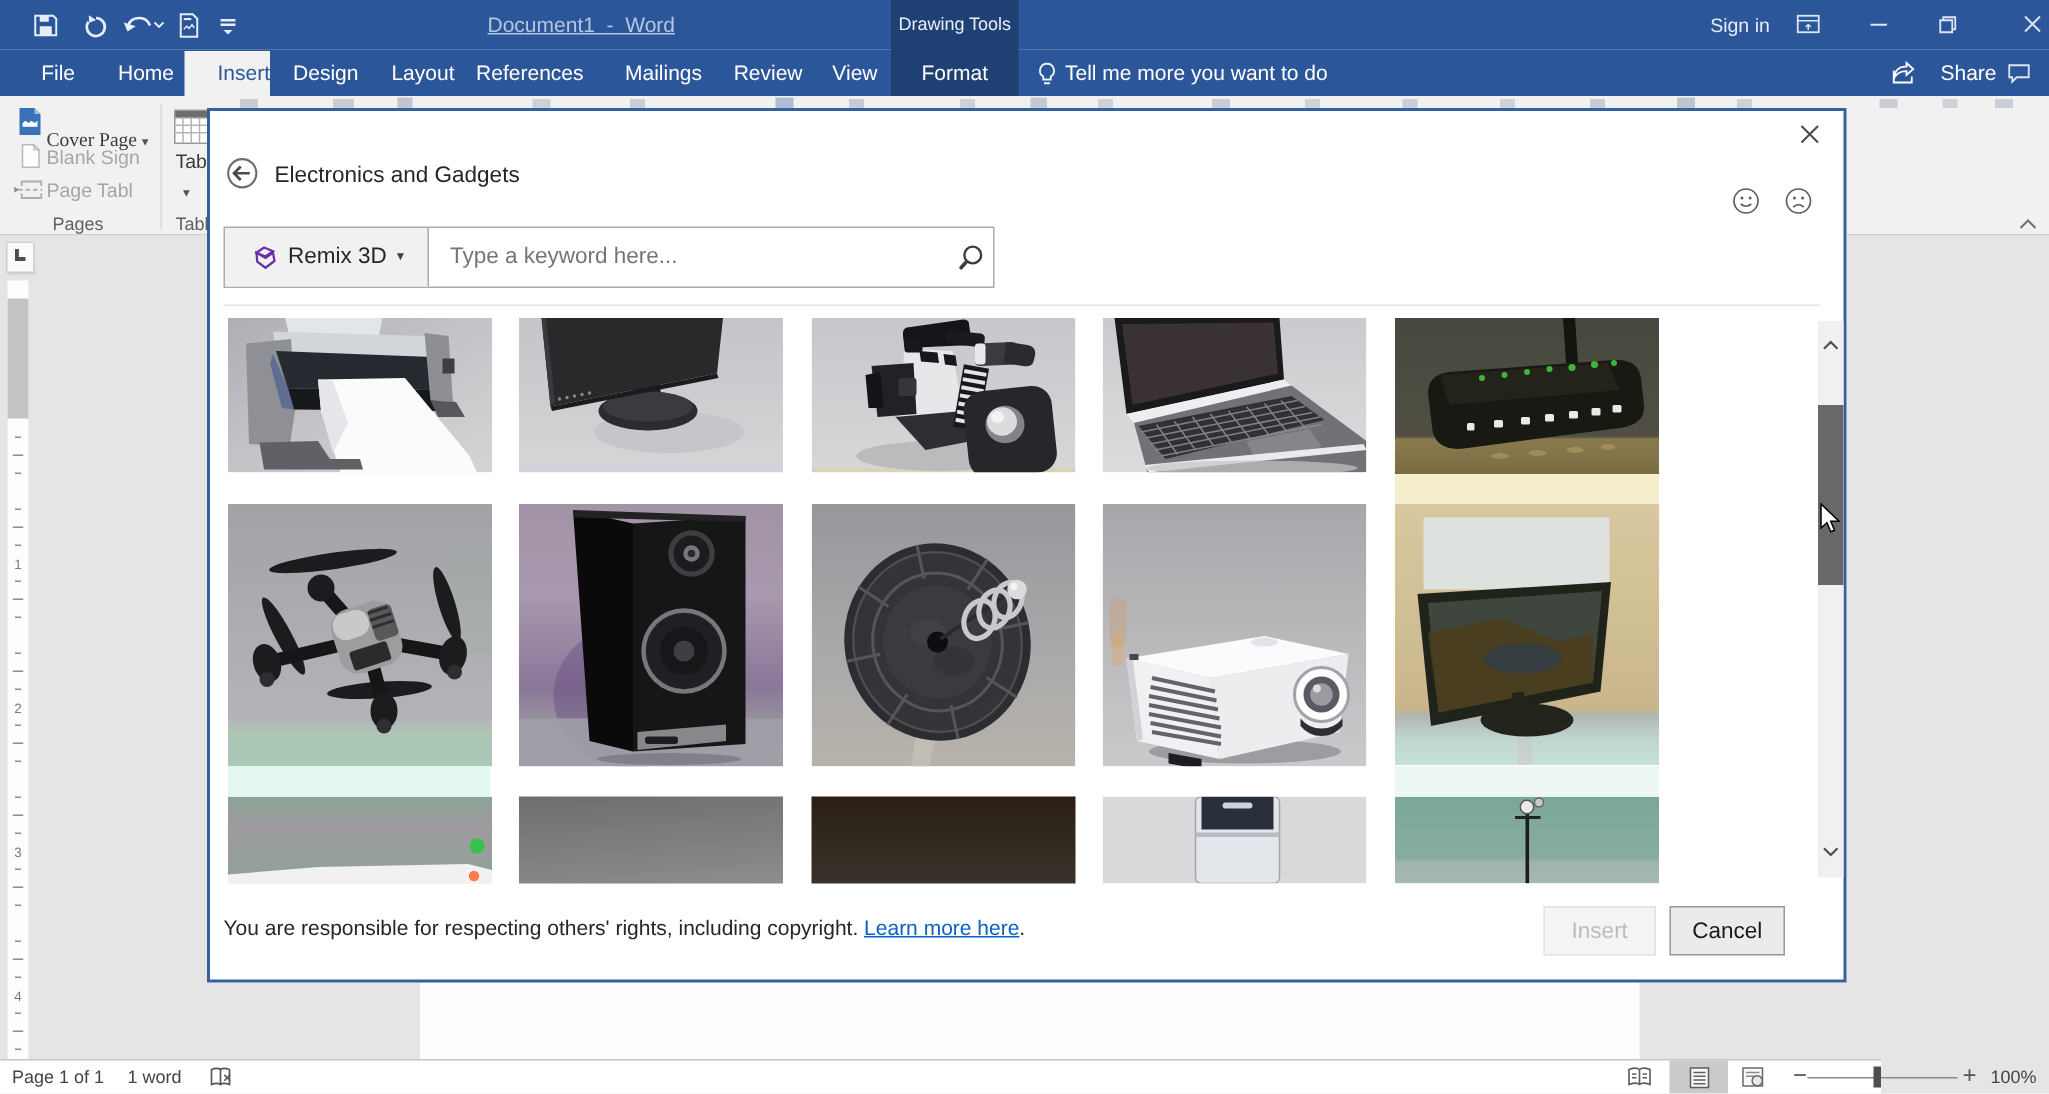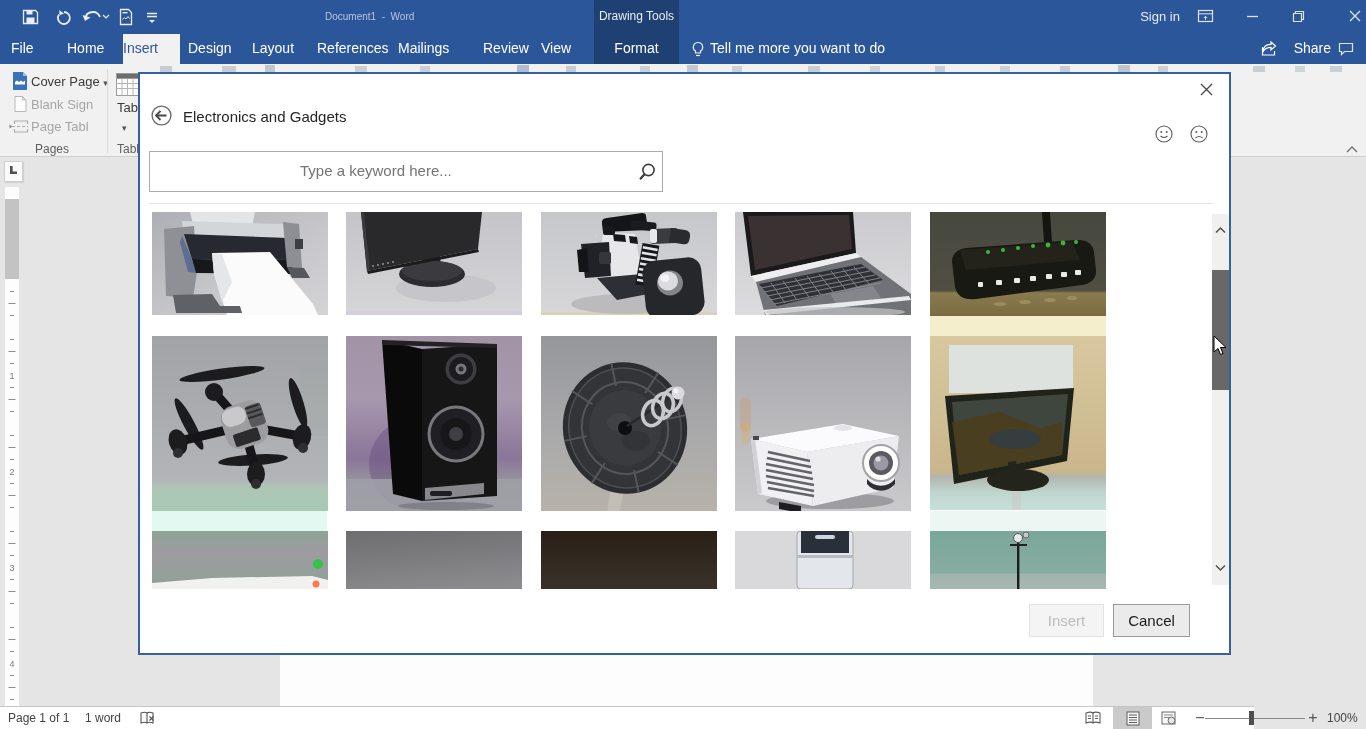--- a/index.html
+++ b/index.html
@@ -1,21 +1,21 @@
 <!DOCTYPE html>
 <html><head>
 <meta charset="utf-8">
 <style>
   * { margin:0; padding:0; box-sizing:border-box; }
   html,body { width:1366px; height:729px; overflow:hidden; font-family:"Liberation Sans", sans-serif; }
   .abs { position:absolute; }
   body { position:relative; background:#e5e5e5; }
   .titlebar { left:0; top:0; width:1366px; height:33px; background:#2b579a; }
   .tabrow { left:0; top:33px; width:1366px; height:31px; background:#2b579a; }
-  .tab { position:absolute; top:0; height:31px; line-height:31px; color:#fff; font-size:14px; text-align:left; }
+  .tab { position:absolute; top:0; height:31px; line-height:31px; color:#fff; font-size:14px; text-align:right; }
   .ctx { left:594px; top:0; width:85px; height:64px; background:#1e4072; }
   .ribbon { left:0; top:64px; width:1366px; height:93px; background:#f1f1f2; border-bottom:1px solid #cfcfcf; }
   .docarea { left:0; top:157px; width:1366px; height:549px; background:#e5e5e5; }
   .statusbar { left:0; top:706px; width:1254px; height:23px; background:#ffffff; border-top:1px solid #c6c6c6; font-size:12px; color:#444; }
   .dialog { left:138px; top:72px; width:1093px; height:583px; background:#fff; border:2px solid #35619f; z-index:10; }
   .tile { position:absolute; overflow:hidden; }
   .gr { color:#a6a6a6; }
 </style>
 </head>
 <body>
@@ -31,21 +31,21 @@
       <path d="M64 12 q1-7 8-7 q5 0 7 5" stroke-width="1.8" fill="none"></path>
       <path d="M61.5 8 l2.5 6 5.5-3.5 z" fill="#e8eef8" stroke="none"></path>
       <path d="M82 8 l3 3 3-3" stroke-width="1.2"></path>
       <path d="M99.5 2.5 h8 l3 3 v12 h-11 z"></path>
       <path d="M101.5 12.5 l2-2 1.5 1.5 2-2.5 1.5 2" stroke-width="1"></path>
       <rect x="101.5" y="5" width="5" height="1.4" fill="#e8eef8" stroke="none"></rect>
       <path d="M126 6.5 h10 M126 9.5 h10" stroke-width="1.6"></path>
       <path d="M128 13 l3 3 3-3" fill="#e8eef8" stroke="none"></path>
     </g>
   </svg>
-  <div class="abs" style="left:325px;top:0;width:200px;height:33px;line-height:33px;font-size:10px;color:#b6c5de;">Document1&nbsp;&nbsp;-&nbsp;&nbsp;Word</div>
+  <div class="abs" style="left:325px;top:0;width:200px;height:33px;line-height:33px;font-size:14px;color:#b6c5de;text-decoration:underline;">Document1&nbsp;&nbsp;-&nbsp;&nbsp;Word</div>
   <div class="abs" style="left:1120px;top:0;width:80px;height:33px;line-height:33px;font-size:13px;color:#e6ecf7;text-align:center;">Sign in</div>
   <svg class="abs" style="left:1196px;top:8px" width="170" height="17" viewBox="0 0 170 17">
     <g stroke="#dde5f3" fill="none" stroke-width="1.2">
       <rect x="2.5" y="2.5" width="14" height="11"></rect>
       <path d="M2.5 5.8 h14" stroke-width="1"></path>
       <path d="M9.5 12 v-3.5 M7.8 10 l1.7-1.7 1.7 1.7" stroke-width="1"></path>
       <path d="M51 8.5 h11" stroke-width="1.3"></path>
       <path d="M97.5 5.5 h8 v8 h-8 z M99.5 5.5 v-2 h8 v8 h-2"></path>
       <path d="M154 3 l10 10 M164 3 l-10 10" stroke-width="1.3"></path>
     </g>
@@ -83,21 +83,21 @@
   <div class="abs" style="left:0;top:0;width:85px;height:33px;line-height:33px;text-align:center;font-size:12px;color:#e9eef7;">Drawing Tools</div>
   <div class="abs" style="left:0;top:33px;width:85px;height:31px;line-height:31px;text-align:center;font-size:14px;color:#fff;">Format</div>
 </div>
 <div class="abs ribbon" id="ribbon">
 
   <svg class="abs" style="left:12px;top:8px" width="16" height="18" viewBox="0 0 16 18">
     <path d="M1 0 h10 l4 4 v14 h-14 z" fill="#3a72b9"></path>
     <path d="M11 0 l4 4 h-4 z" fill="#9dbede"></path>
     <path d="M3 10 l2-1.5 2 1.5 2-1.5 2 1.5 2-1.5 v4 h-10 z" fill="#fff"></path>
   </svg>
-  <div class="abs" style="left:31px;top:10px;font-size:13px;color:#3b3b3b;">Cover Page <span style="font-size:9px;color:#555;">▾</span></div>
+  <div class="abs" style="left:31px;top:21px;font-size:13px;color:#3b3b3b;font-family:Liberation Serif, serif;">Cover Page <span style="font-size:9px;color:#555;">▾</span></div>
   <svg class="abs" style="left:14px;top:32px" width="13" height="16" viewBox="0 0 13 16">
     <path d="M1 0.5 h7.5 l3.5 3.5 v11.5 h-11 z" fill="#fdfdfd" stroke="#b9b9b9"></path>
     <path d="M8.5 0.5 l3.5 3.5 h-3.5 z" fill="#dcdcdc" stroke="#b9b9b9" stroke-width=".8"></path>
   </svg>
   <div class="abs gr" style="left:31px;top:33px;font-size:13px;">Blank Sign</div>
   <svg class="abs" style="left:9px;top:55px" width="20" height="16" viewBox="0 0 20 16">
     <g stroke="#aeaeae" fill="none" stroke-width="1.2">
       <path d="M5.5 5 v-3 h13 v3 M5.5 10 v3 h13 v-3"></path>
       <path d="M3 7.5 h16" stroke-dasharray="3 2"></path>
       <path d="M0.5 5.5 l3 2-3 2 z" fill="#888" stroke="none"></path>
@@ -213,20 +213,30 @@
     <path d="M5.5 11 q3.5 3 7 0" fill="none" stroke="#5c5c5c" stroke-width="1.1"></path>
   </svg>
   <svg class="abs" style="left:1050px;top:51px" width="18" height="18" viewBox="0 0 18 18">
     <circle cx="9" cy="9" r="8" fill="none" stroke="#5c5c5c" stroke-width="1.1"></circle>
     <circle cx="6.3" cy="7" r="1" fill="#5c5c5c"></circle>
       <circle cx="11.7" cy="7" r="1" fill="#5c5c5c"></circle>
     <path d="M5.5 13 q3.5-3 7 0" fill="none" stroke="#5c5c5c" stroke-width="1.1"></path>
   </svg>
 
   <div class="abs" style="left:9px;top:77px;width:514px;height:41px;border:1px solid #ababab;background:#fff;">
+    <div class="abs" style="left:0;top:0;width:136px;height:39px;background:#f1f1f1;border-right:1px solid #ababab;">
+      <svg class="abs" style="left:19px;top:11px" width="18" height="18" viewBox="0 0 18 18">
+        <g fill="none" stroke="#6a30a8" stroke-width="1.5">
+          <path d="M2 5.5 l5-3.5 6 2.5 -5 3.5 z"></path>
+          <path d="M2 5.5 l0.5 6 5.5 4 6-4.5 -1-5.5 -5 3.5 z"></path>
+        </g>
+      </svg>
+      <div class="abs" style="left:42px;top:10px;font-size:15px;color:#262626;">Remix 3D</div>
+      <div class="abs" style="left:113px;top:14px;font-size:8px;color:#404040;">▼</div>
+    </div>
     <div class="abs" style="left:150px;top:10px;font-size:15px;color:#757575;">Type a keyword here...</div>
     <svg class="abs" style="left:487px;top:10px" width="20" height="20" viewBox="0 0 20 20">
       <circle cx="11.5" cy="8" r="5.6" fill="none" stroke="#3e3e3e" stroke-width="1.6"></circle>
       <path d="M7.3 12.5 l-3.6 4" stroke="#3e3e3e" stroke-width="2.4" stroke-linecap="round"></path>
     </svg>
   </div>
   <div class="abs" style="left:9px;top:129px;width:1064px;height:1px;background:#e4e4e4;"></div>
 
   <div class="abs" style="left:12px;top:437px;width:175px;height:20px;background:#e4f8f2;"></div>
   <div class="abs" style="left:790px;top:242px;width:176px;height:20px;background:#f4eecd;"></div>
@@ -594,19 +604,20 @@
   <div class="abs" style="left:1072px;top:140px;width:17px;height:371px;background:#f0f0f0;">
     <svg class="abs" style="left:3px;top:12px" width="11" height="8" viewBox="0 0 11 8">
         <path d="M1 6.5 l4.5-4.5 4.5 4.5" stroke="#505050" fill="none" stroke-width="1.5"></path>
       </svg>
     <div class="abs" style="left:0;top:56px;width:17px;height:120px;background:#686868;"></div>
     <svg class="abs" style="left:3px;top:350px" width="11" height="8" viewBox="0 0 11 8">
         <path d="M1 1.5 l4.5 4.5 4.5-4.5" stroke="#505050" fill="none" stroke-width="1.5"></path>
       </svg>
   </div>
 
+  <div class="abs" style="left:9px;top:536px;font-size:14px;color:#262626;">You are responsible for respecting others' rights, including copyright. <span style="color:#0b61c1;text-decoration:underline;">Learn more here</span>.</div>
   <div class="abs" style="left:889px;top:530px;width:75px;height:33px;background:#f4f4f4;border:1px solid #e2e2e2;text-align:center;line-height:31px;font-size:15px;color:#bcbcbc;">Insert</div>
   <div class="abs" style="left:973px;top:530px;width:77px;height:33px;background:#ebebeb;border:1px solid #999;text-align:center;line-height:31px;font-size:15px;color:#1a1a1a;">Cancel</div>
 </div>
 
 <svg class="abs" style="left:1213px;top:335px;z-index:30" width="14" height="22" viewBox="0 0 14 22">
   <path d="M1 1 v16 l4-3.5 2.5 6 2.5-1 -2.5-6 h5.5 z" fill="#fff" stroke="#000" stroke-width="1"></path>
 </svg>
 
 </body></html>

